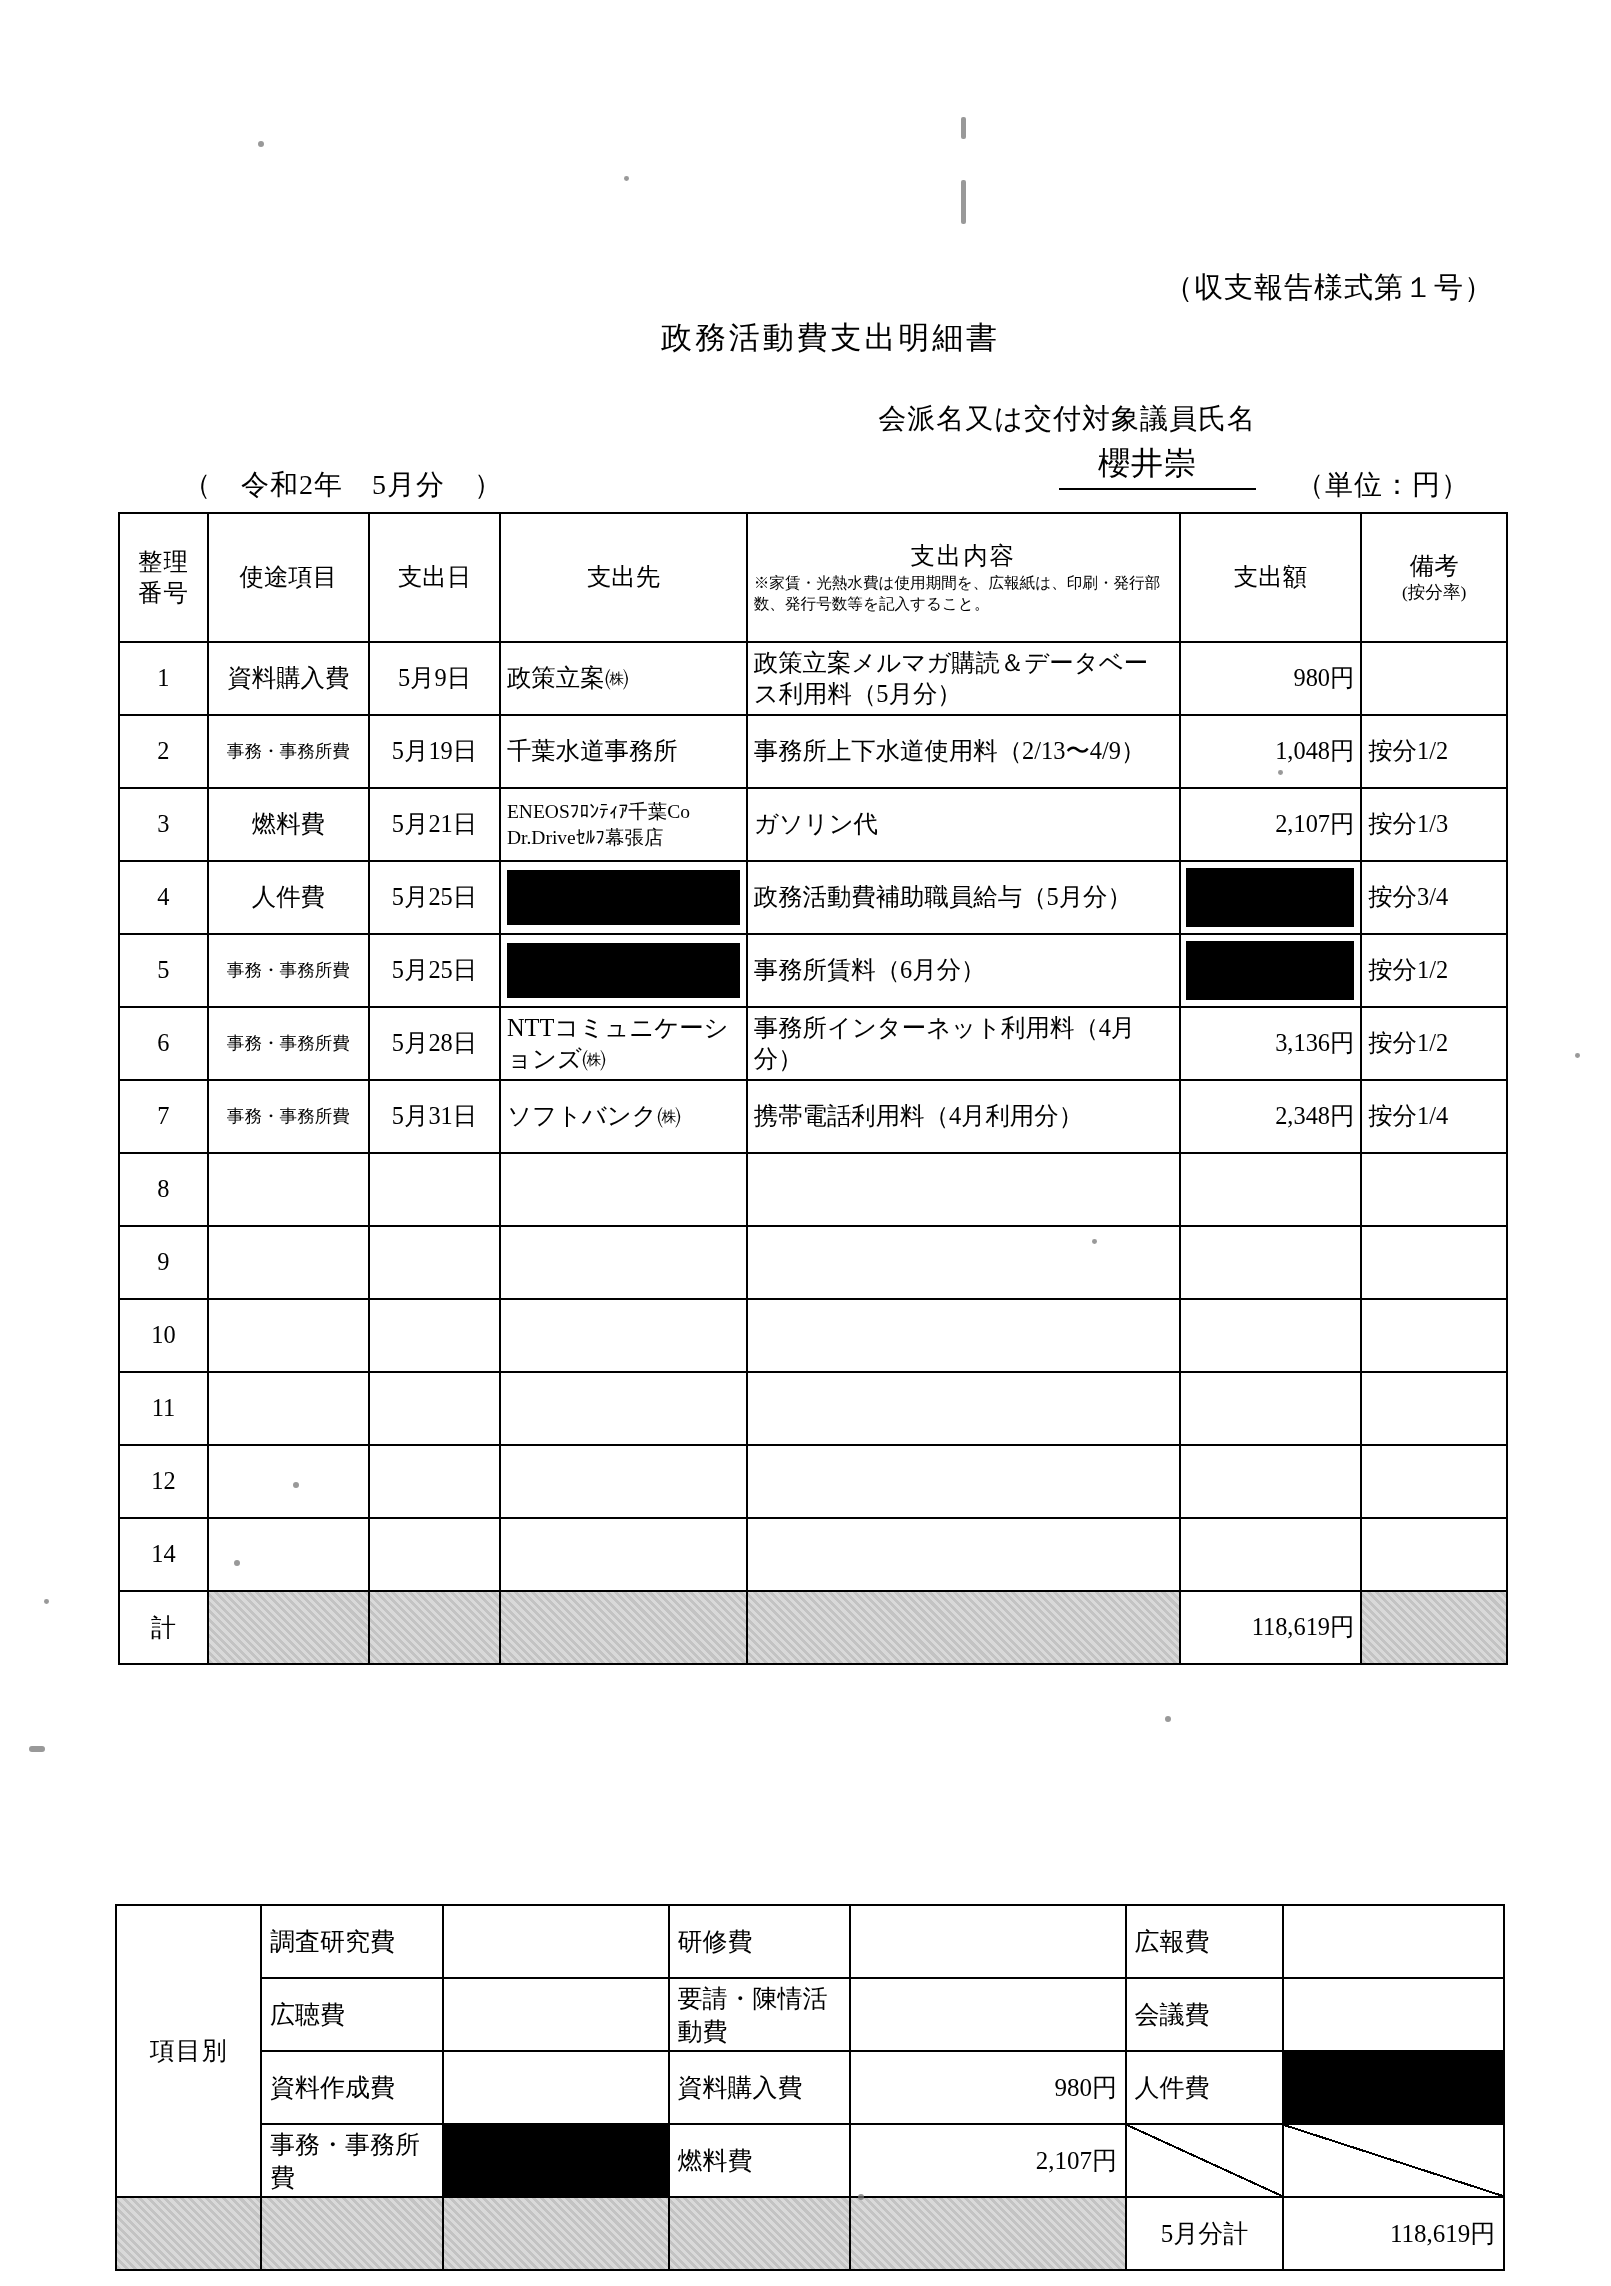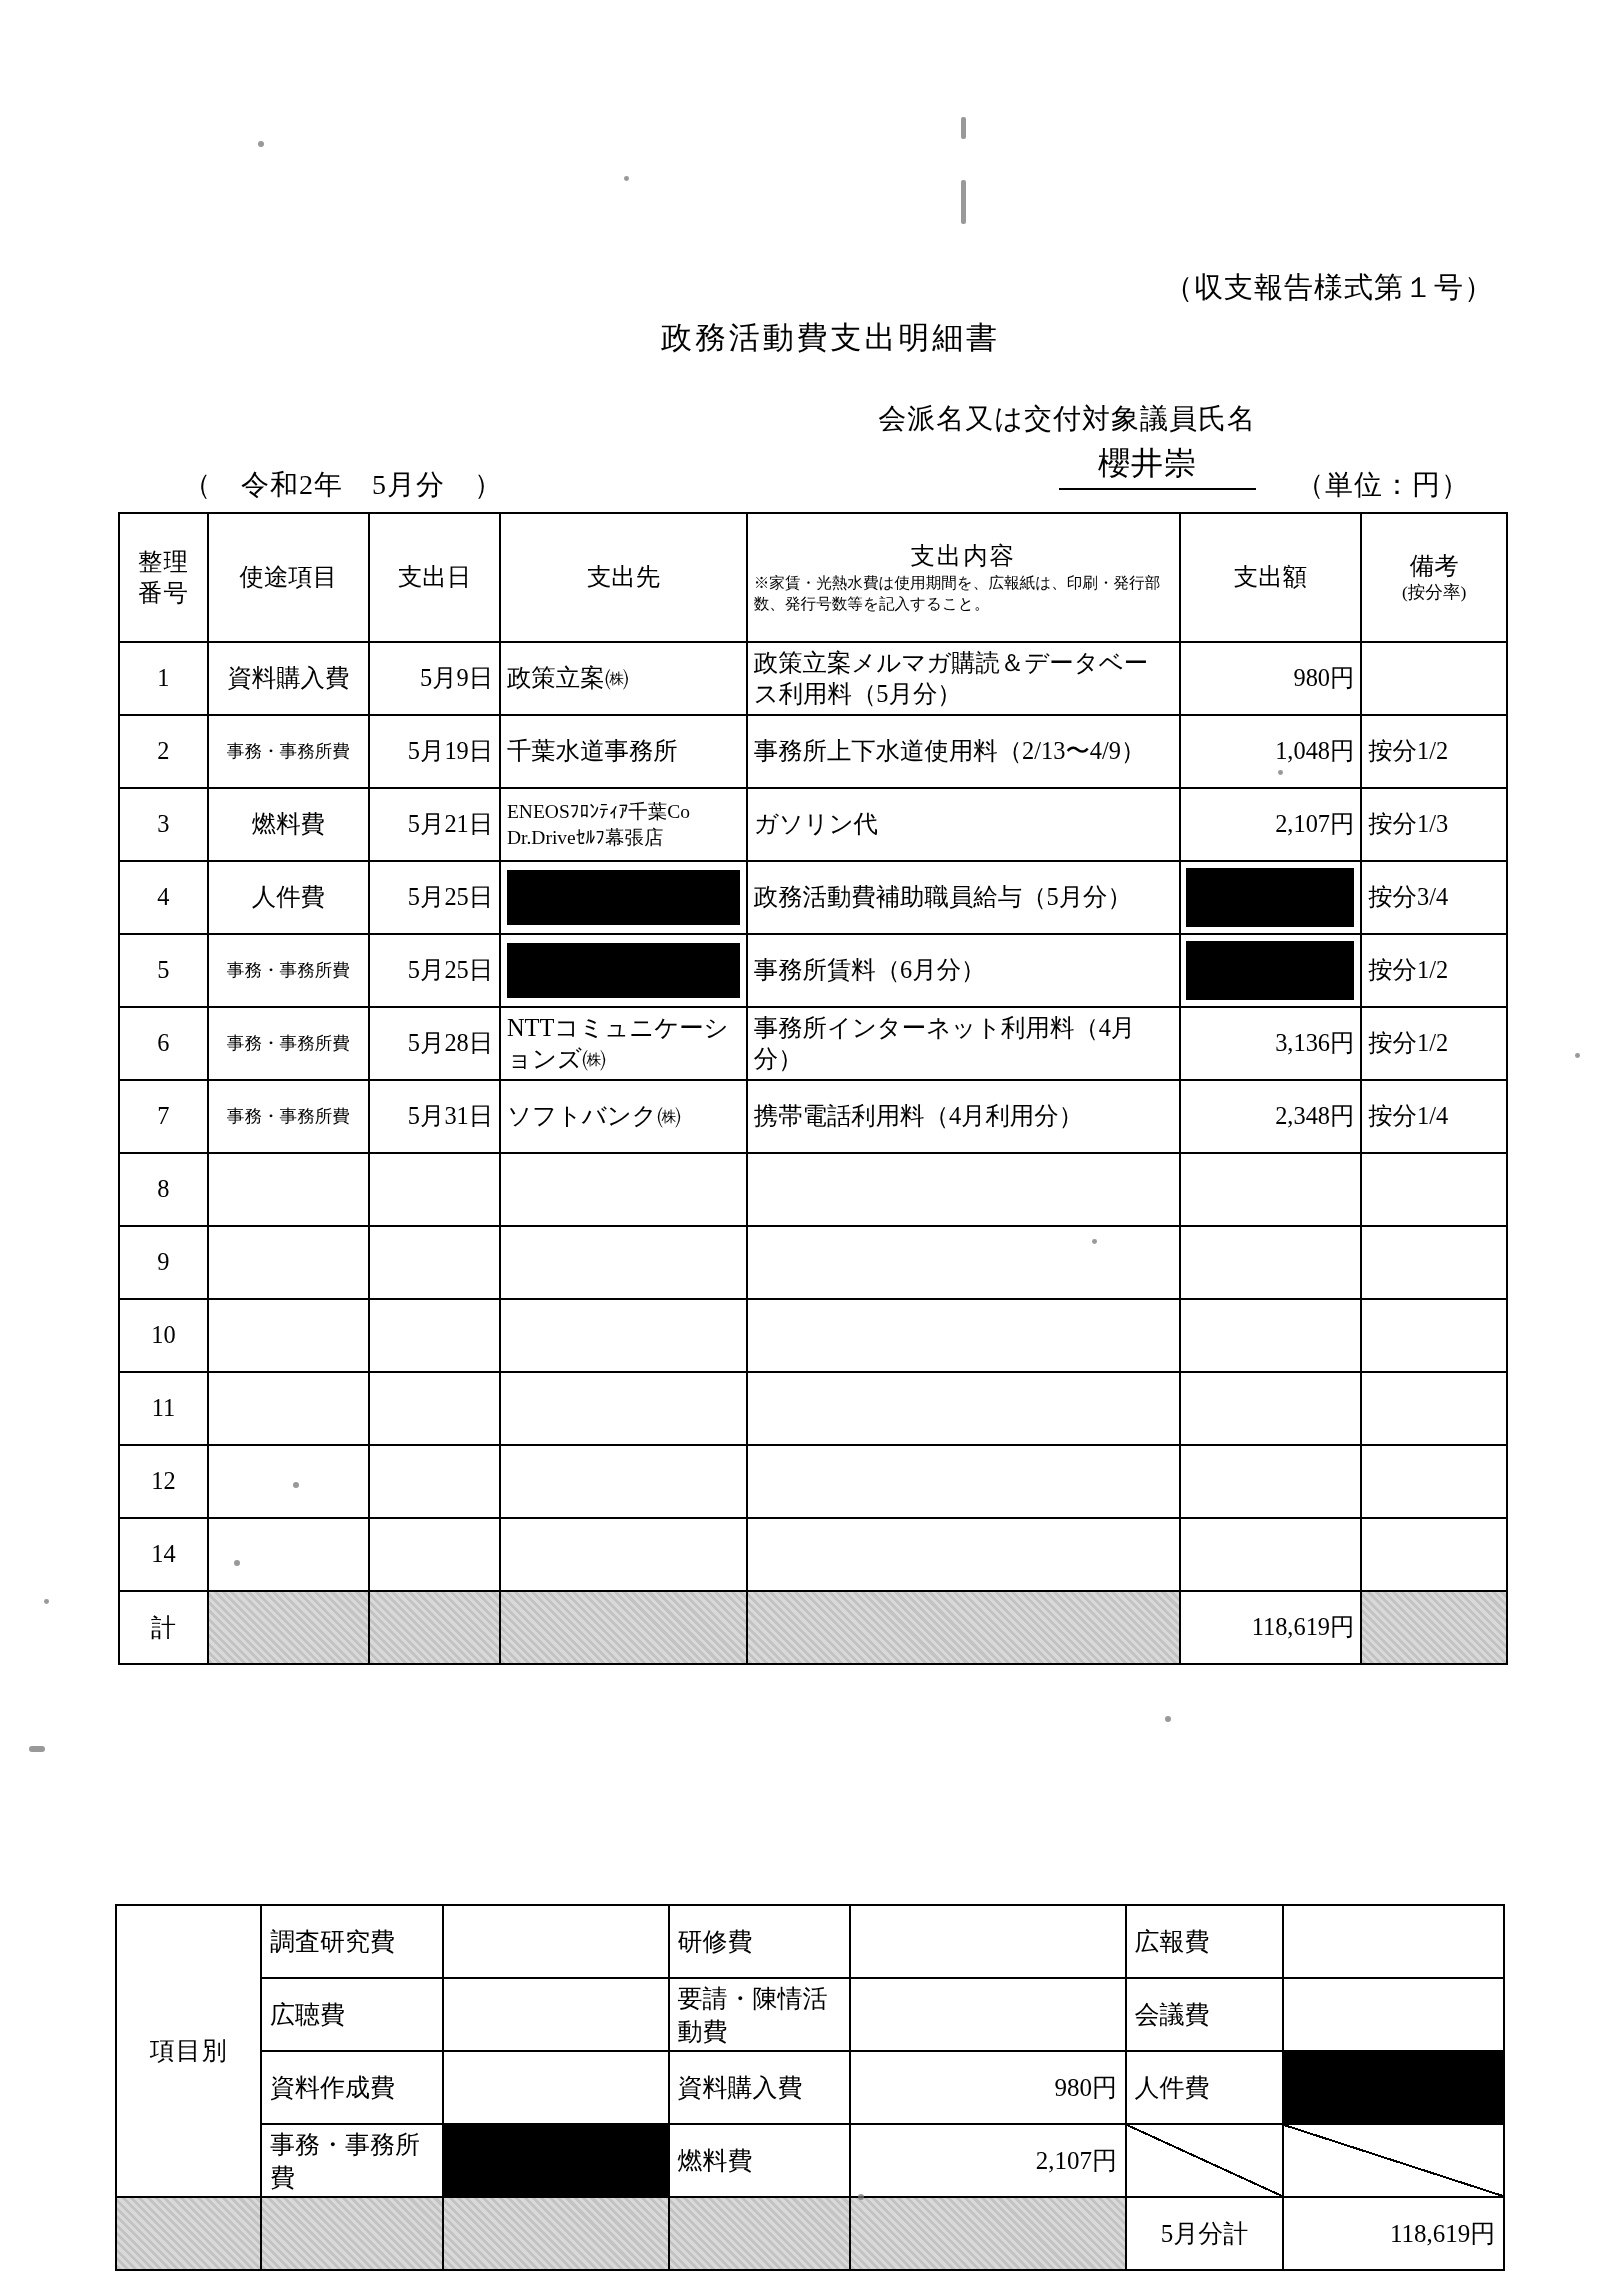--- a/index.html
+++ b/index.html
@@ -117,21 +117,21 @@
     text-align: left;
     line-height: 1.32;
     margin-top: 2px;
   }
   .th-note-sub { font-size: 17.6px; }
 
   tbody tr { height: 73px; }
   td.num { text-align: center; font-size: 25px; }
   td.item { text-align: center; font-size: 24.4px; }
   td.item.small { font-size: 17.6px; letter-spacing: 0px; }
-  td.date { text-align: right; font-size: 24.4px; }
+  td.date { text-align: center; font-size: 24.4px; }
   td.payee { text-align: left; font-size: 24.4px; }
   td.payee.small { font-size: 19.5px; line-height: 1.3; }
   td.desc { text-align: left; font-size: 21.5px; line-height: 1.3; }
   td.amt { text-align: right; font-size: 24.4px; padding-right: 9.8px; }
   td.note { text-align: left; font-size: 23.4px; padding-left: 7.8px; }
 
   .redacted {
     display: block;
     background: #000;
     height: 55px;

